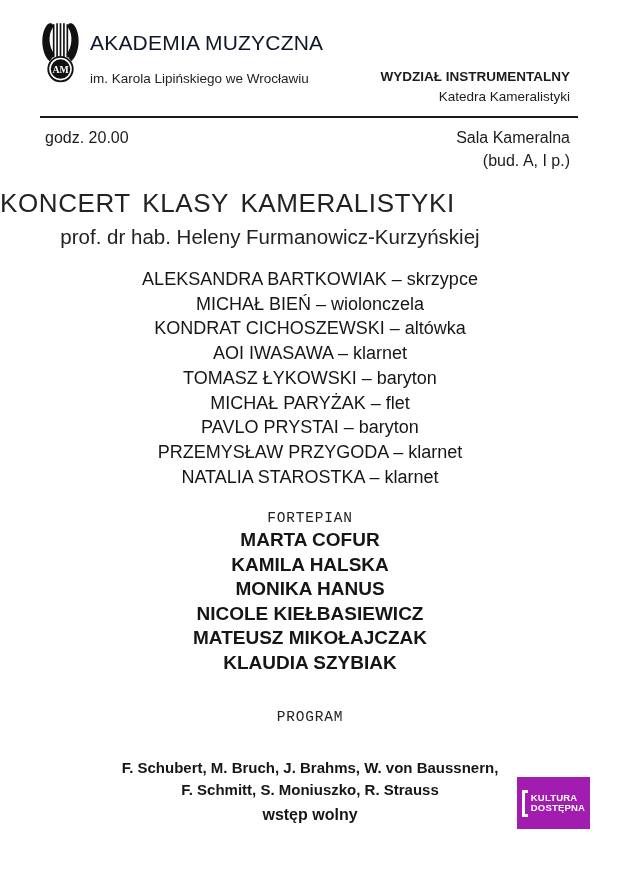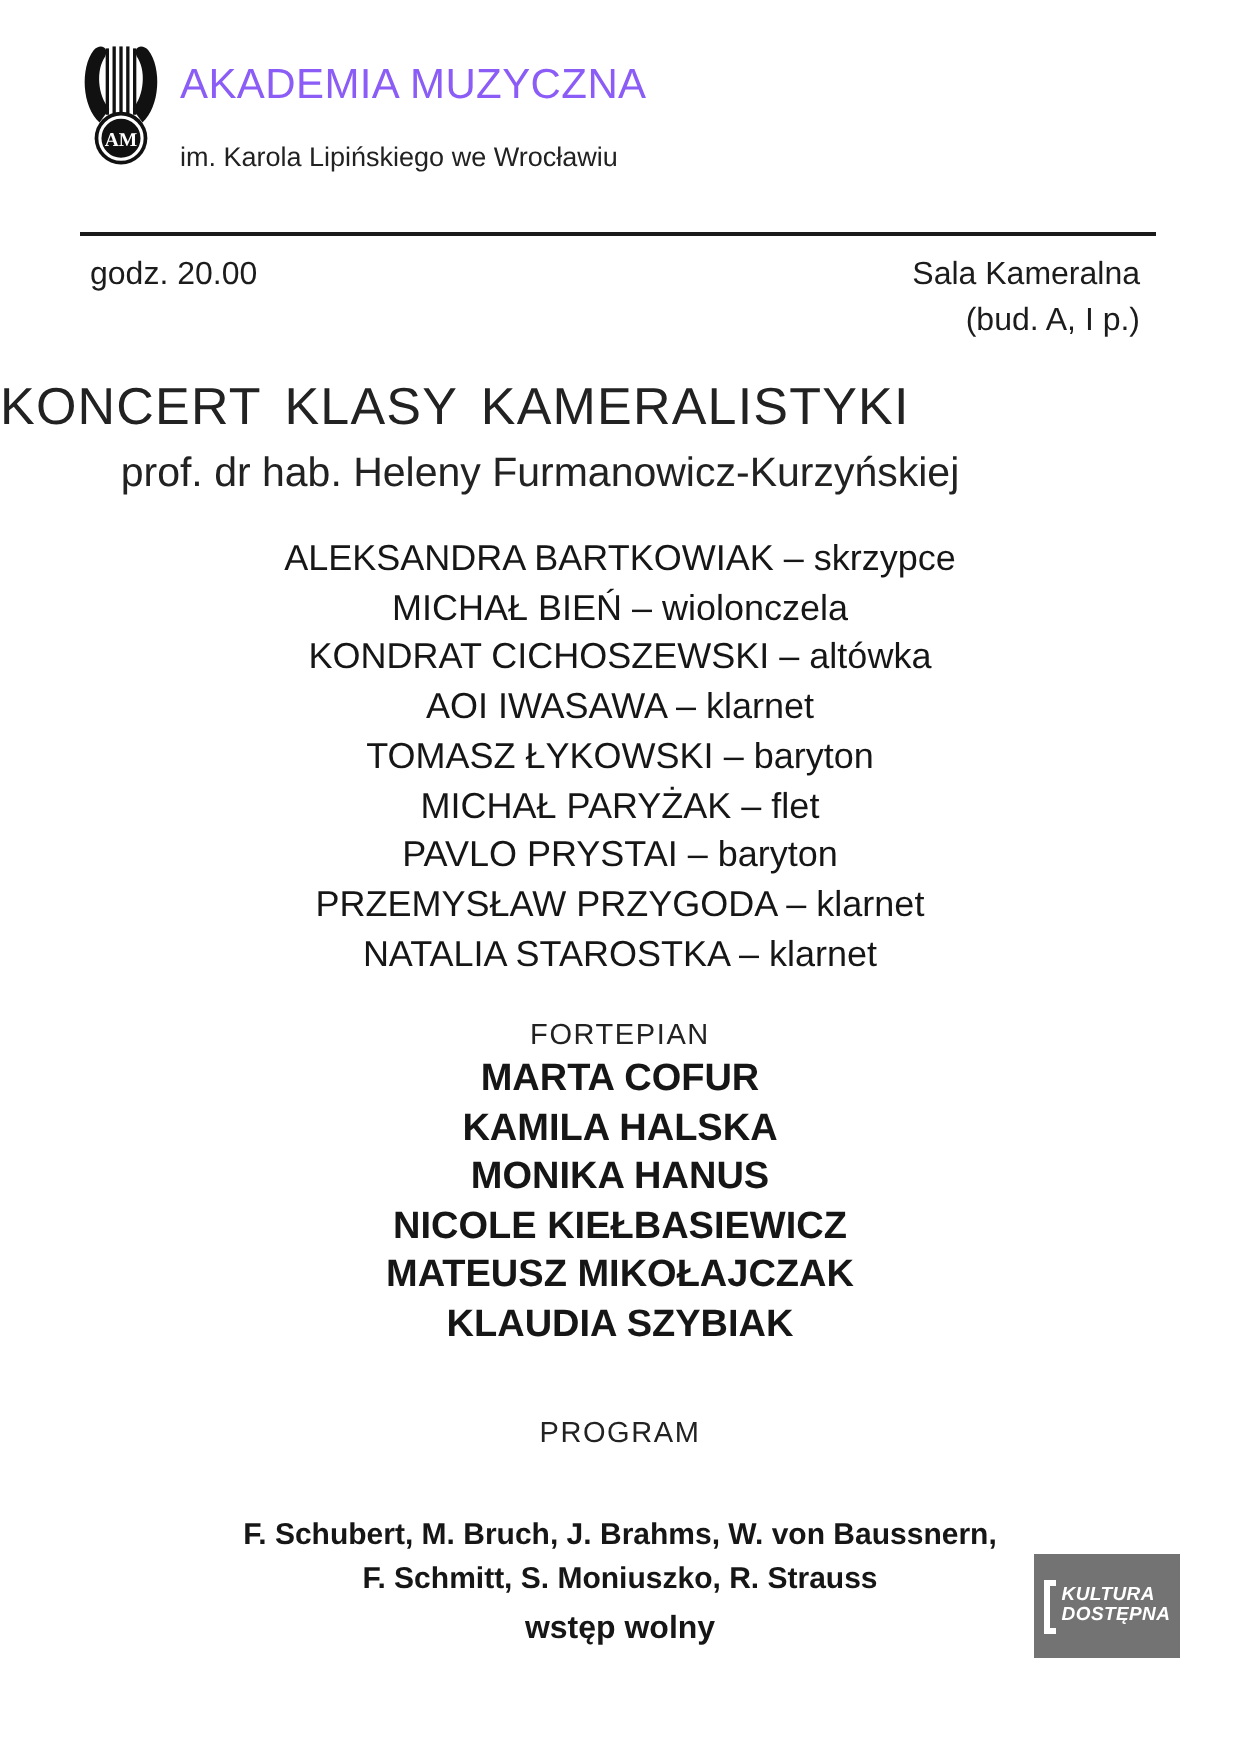--- a/index.html
+++ b/index.html
@@ -15,21 +15,21 @@
     font-family: "Liberation Sans", "DejaVu Sans", sans-serif;
     color: #1c1c1c;
     overflow: hidden;
   }
   .abs { position: absolute; }
 
   
   .academy { left: 40px; top: 20px; display: flex; align-items: flex-start; gap: 9px; }
   .lyre { width: 41px; height: 65px; display: block; }
   .academy-text { padding-top: 11px; }
-  .academy-name { font-size: 21px; letter-spacing: 0.2px; color: #8b5cf6; white-space: nowrap; }
+  .academy-name { font-size: 21px; letter-spacing: 0.2px; color: #0f172a; white-space: nowrap; }
   .academy-sub { font-size: 13.5px; margin-top: 16px; color: #222222; white-space: nowrap; }
 
   
   .dept { right: 50px; top: 69px; text-align: right; }
   .dept-line1 { font-size: 13.5px; font-weight: bold; white-space: nowrap; }
   .dept-line2 { font-size: 13.5px; margin-top: 5px; white-space: nowrap; }
 
   .rule { left: 40px; top: 116px; width: 538px; height: 2px; background: #1a1a1a; }
 
   
@@ -49,21 +49,21 @@
   
   .performers {
     left: 0; top: 267px; width: 620px; text-align: center;
     font-size: 18px; line-height: 24.7px; color: #161616;
   }
   .performers .p-name { font-weight: normal; }
 
   
   .sec-head {
     left: 0; width: 620px; text-align: center;
-    font-size: 14.5px; letter-spacing: 0.8px; color: #222222;
+    font-size: 14.5px; letter-spacing: 0.8px; color: #222222; font-family: Liberation Mono, monospace;
   }
   .fortepian-head { top: 510px; }
   .program-head   { top: 709px; }
 
   .pianists {
     left: 0; top: 528px; width: 620px; text-align: center;
     font-size: 19px; font-weight: bold; line-height: 24.6px; color: #161616;
   }
 
   .composers {
@@ -112,20 +112,24 @@
       <circle cx="21" cy="49" r="13.5" fill="#111111"></circle>
       <circle cx="21" cy="49" r="10.8" fill="none" stroke="#ffffff" stroke-width="1.6"></circle>
       <text x="21" y="53" text-anchor="middle" font-family="Liberation Serif, serif" font-weight="bold" font-size="10" fill="#ffffff">AM</text>
     </svg>
     <div class="academy-text">
       <div class="academy-name">AKADEMIA MUZYCZNA</div>
       <div class="academy-sub">im. Karola Lipińskiego we Wrocławiu</div>
     </div>
   </div>
 
+  <div class="abs dept">
+    <div class="dept-line1">WYDZIAŁ INSTRUMENTALNY</div>
+    <div class="dept-line2">Katedra Kameralistyki</div>
+  </div>
 
   <div class="abs rule"></div>
 
   <div class="abs date-left">
     <div>godz. 20.00</div>
   </div>
   <div class="abs date-right">
     <div>Sala Kameralna</div>
     <div>(bud. A, I p.)</div>
   </div>
@@ -155,21 +159,21 @@
       <div>KLAUDIA SZYBIAK</div>
     </div>
 
   <div class="abs sec-head program-head">PROGRAM</div>
   <div class="abs composers">
     <div>F. Schubert, M. Bruch, J. Brahms, W. von Baussnern,</div>
     <div>F. Schmitt, S. Moniuszko, R. Strauss</div>
   </div>
   <div class="abs admission">wstęp wolny</div>
 
-  <div class="abs kultura" style="background: #737373; font-style: italic;">
+  <div class="abs kultura" style="background: #a21caf;">
     <div class="kultura-inner">
       <span class="bracket"></span>
       <span class="kultura-text">
         <span>KULTURA</span><br>
         <span>DOSTĘPNA</span>
       </span>
     </div>
   </div>
 
 </div>

